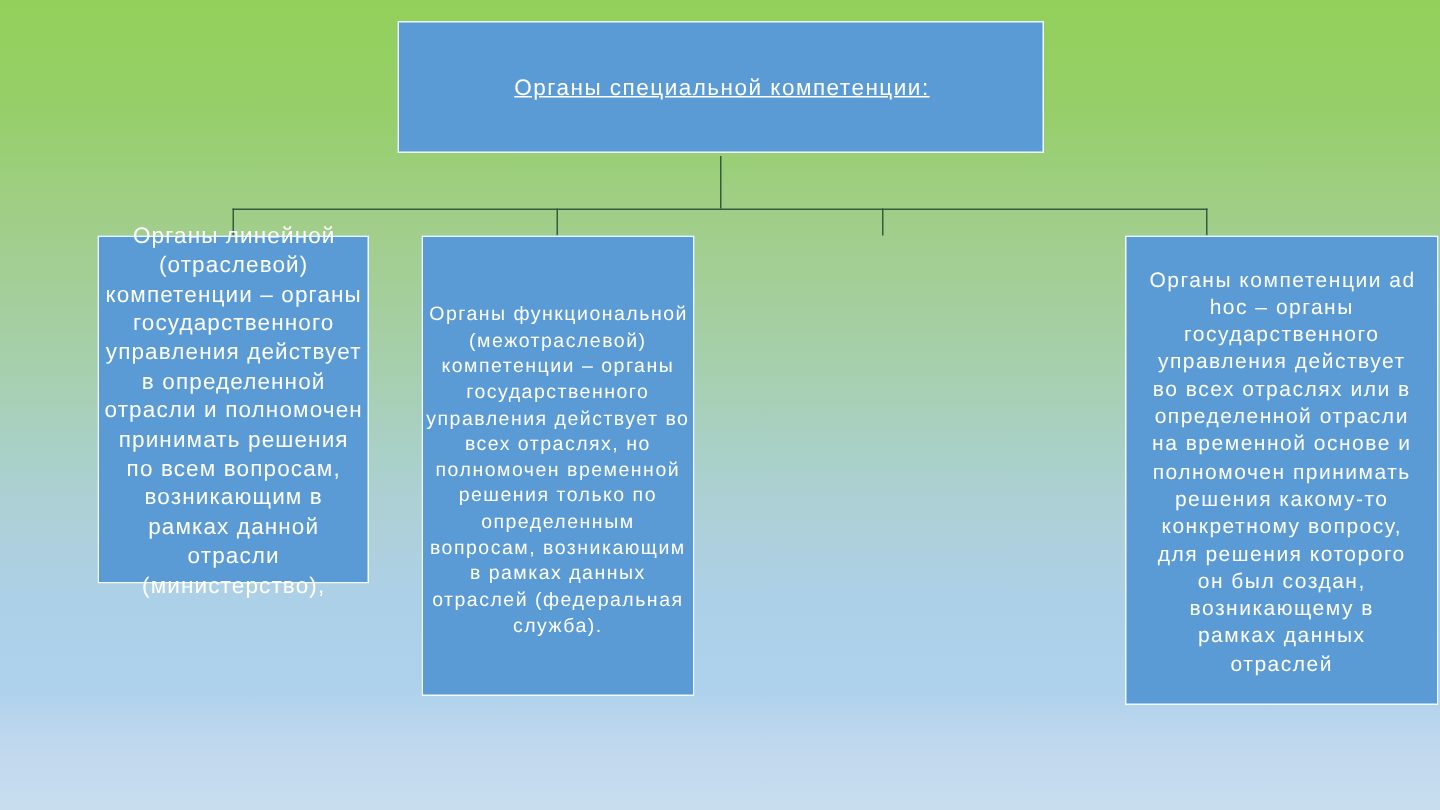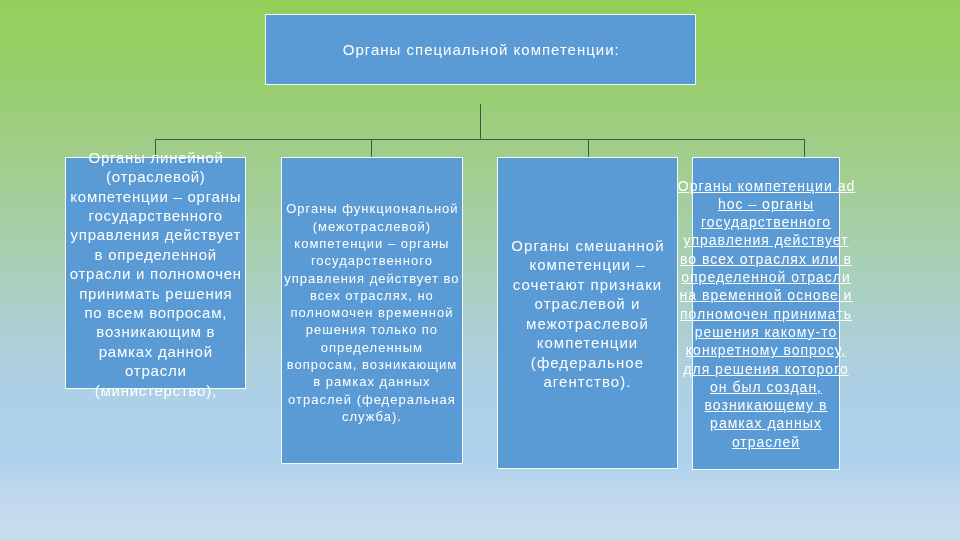--- a/index.html
+++ b/index.html
@@ -25,21 +25,21 @@
 <body>
 
 <div class="slide">
   <div class="conn" style="left:480px;top:103.5px;width:1.3px;height:35.5px;"></div>
   <div class="conn" style="left:155px;top:138.5px;width:650px;height:1.3px;"></div>
   <div class="conn" style="left:155px;top:138.5px;width:1.3px;height:18.9px;"></div>
   <div class="conn" style="left:371px;top:138.5px;width:1.3px;height:18.9px;"></div>
   <div class="conn" style="left:588px;top:138.5px;width:1.3px;height:18.9px;"></div>
   <div class="conn" style="left:804px;top:138.5px;width:1.3px;height:18.9px;"></div>
 
-  <div class="node" id="ntitle" style="left:265.3px;top:13.6px;width:431px;height:71px;">
+  <div class="node" id="ntitle" style="left:265.3px;top:13.6px;width:431px;height:88px;text-decoration:underline;">
     <span class="tx">Органы специальной компетенции:</span>
   </div>
 
   <div class="node" id="n1" style="left:65.3px;top:157.3px;width:181px;height:232px;">
     <span class="tx">Органы линейной
 (отраслевой)
 компетенции – органы
 государственного
 управления действует
 в определенной
@@ -59,31 +59,21 @@
 управления действует во
 всех отраслях, но
 полномочен временной
 решения только по
 определенным
 вопросам, возникающим
 в рамках данных
 отраслей (федеральная
 служба).</span>
   </div>
-  <div class="node" id="n3" style="left:496.8px;top:157.3px;width:181.4px;height:311.5px;">
-    <span class="tx">Органы смешанной
-компетенции –
-сочетают признаки
-отраслевой и
-межотраслевой
-компетенции
-(федеральное
-агентство).</span>
-  </div>
-  <div class="node" id="n4" style="left:692px;top:157.3px;width:148px;height:313px;text-decoration:underline;">
+  <div class="node" id="n4" style="left:750px;top:157.3px;width:209px;height:313px;">
     <span class="tx">Органы компетенции ad
 hoc – органы
 государственного
 управления действует
 во всех отраслях или в
 определенной отрасли
 на временной основе и
 полномочен принимать
 решения какому-то
 конкретному вопросу,

